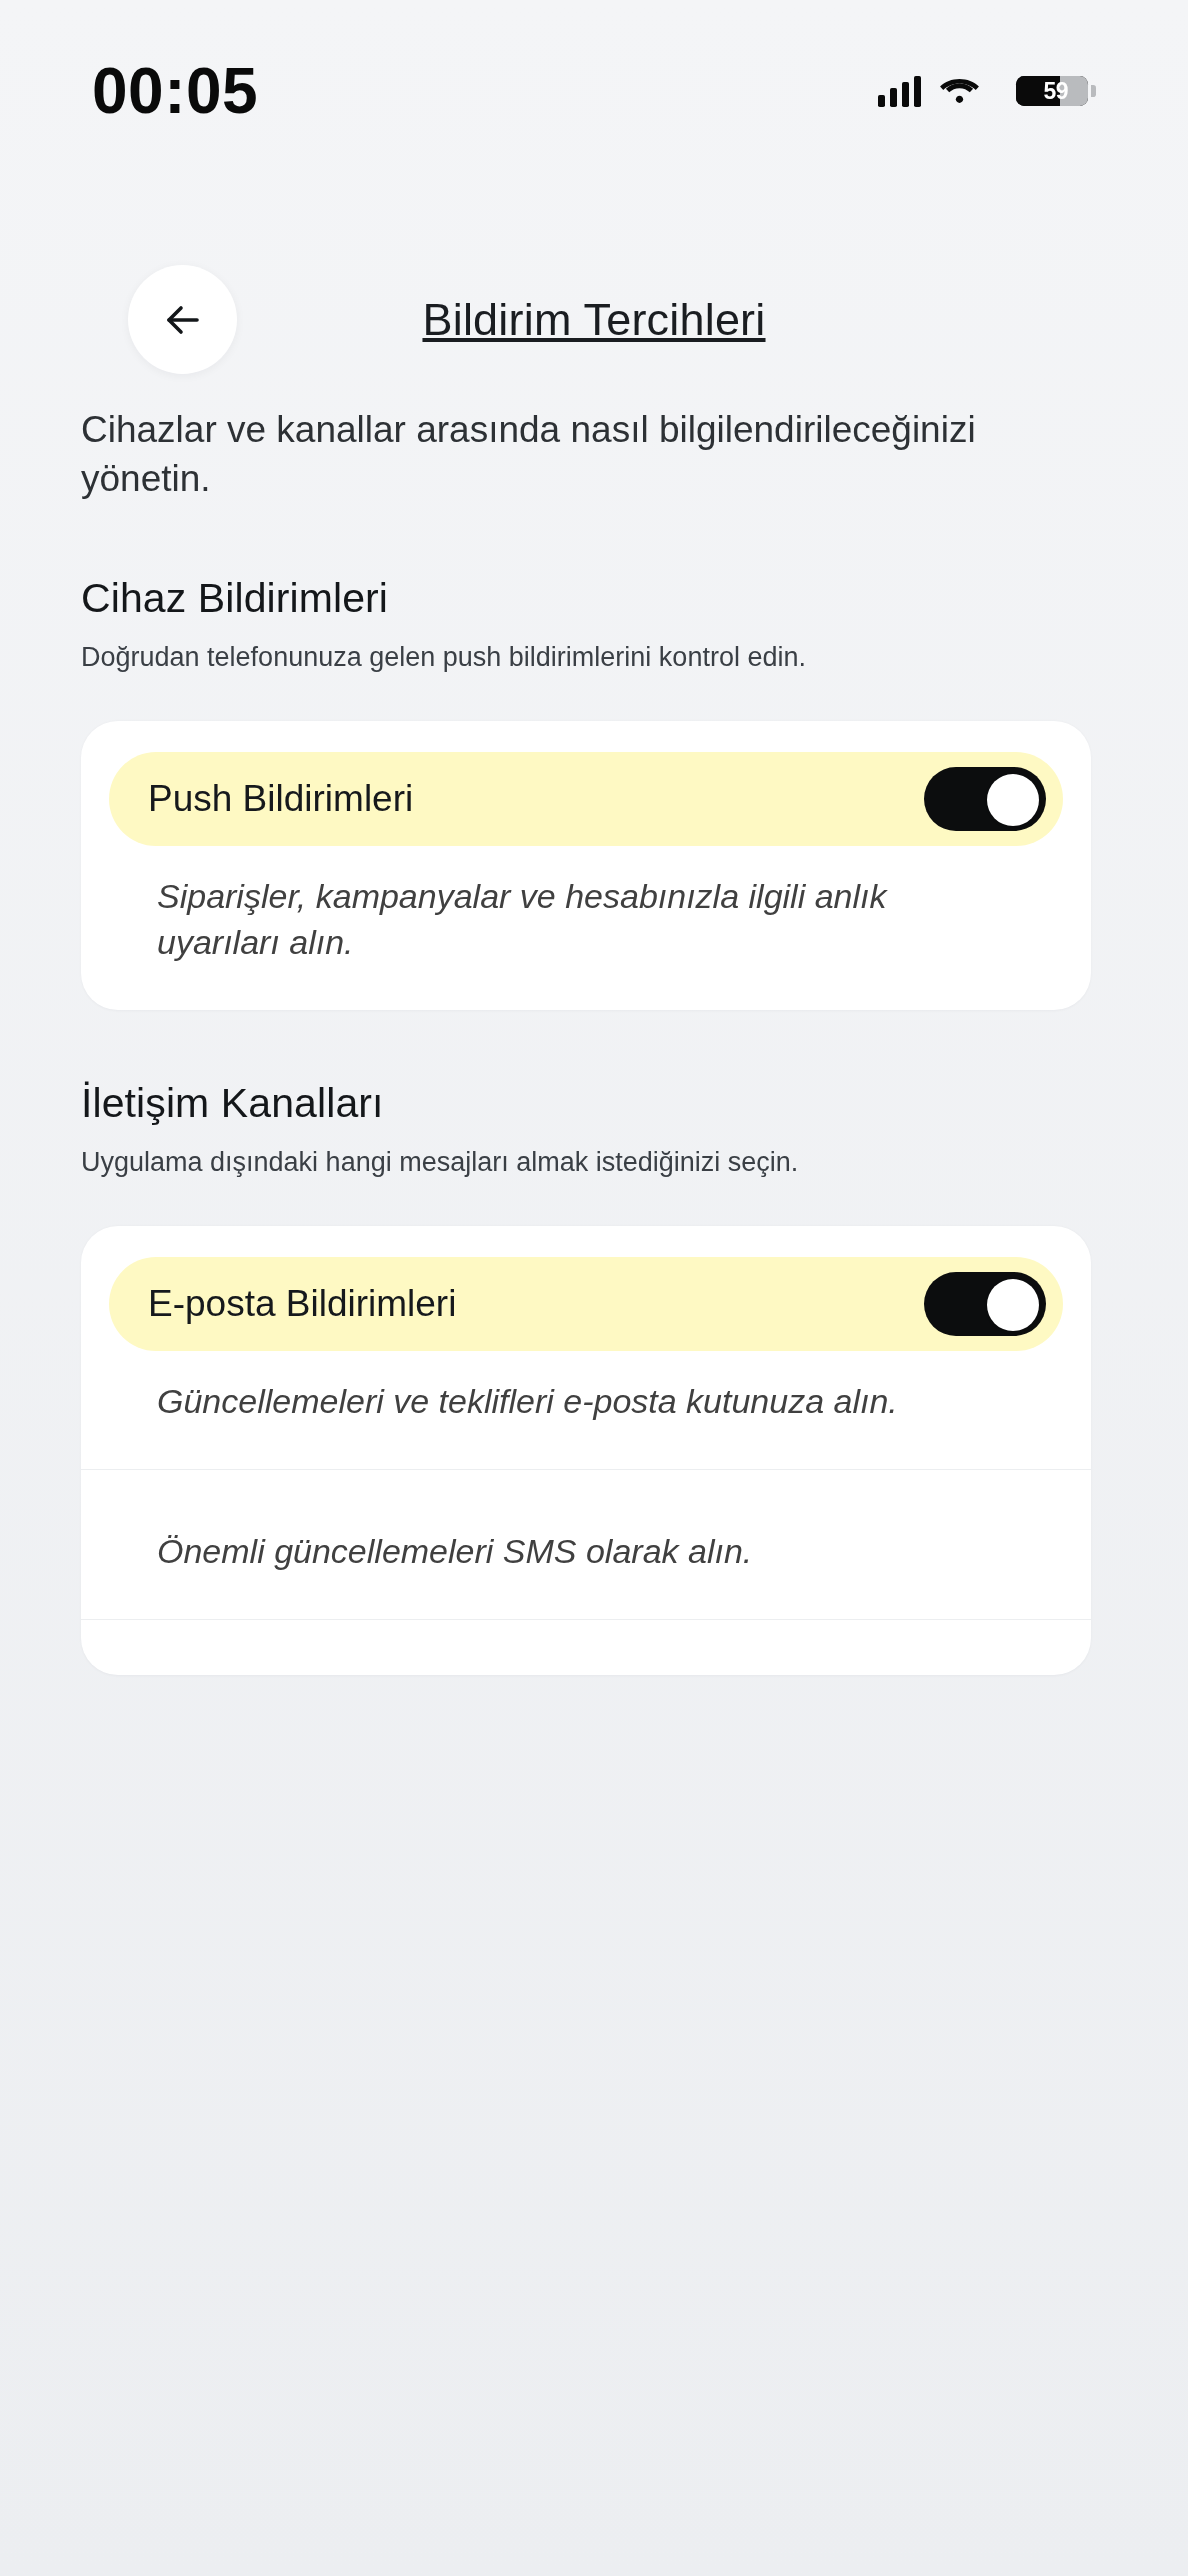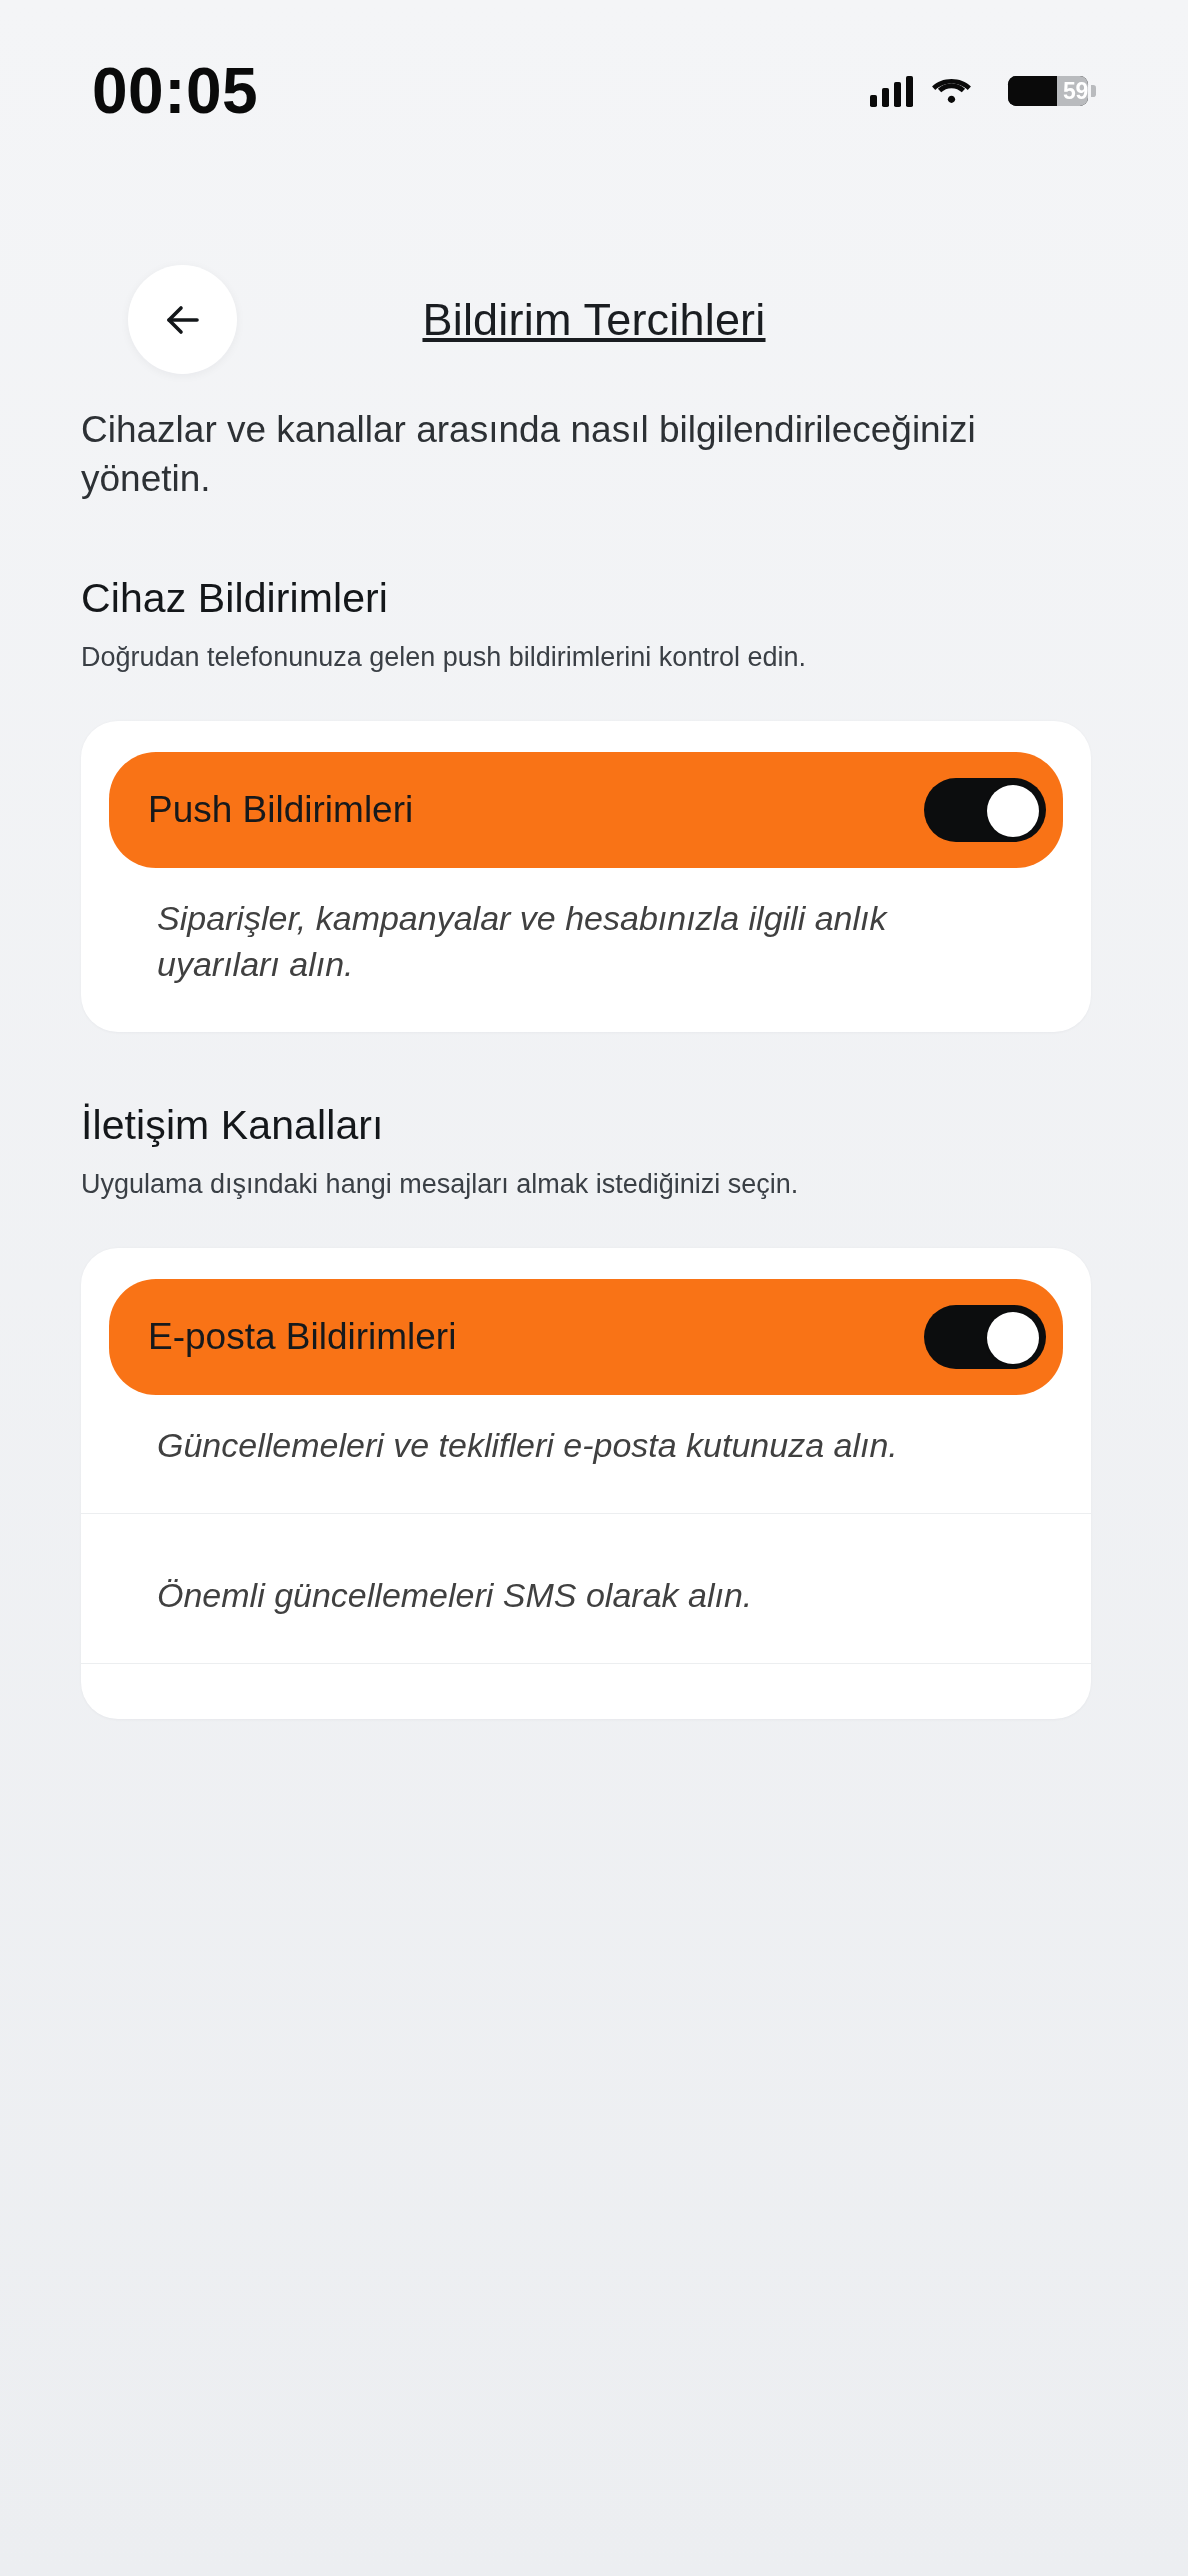--- a/index.html
+++ b/index.html
@@ -60,27 +60,27 @@
   .signal i:nth-child(3) { height: 25px; }
   .signal i:nth-child(4) { height: 31px; }
 
   
   .wifi { width: 41px; height: 31px; position: relative; }
   .wifi svg { display: block; }
 
   
   .battery {
     position: relative;
-    width: 80px;
+    width: 72px;
     height: 29.5px;
     border-radius: 8.3px;
     background: #0a0a0a;
     display: flex;
     align-items: center;
-    justify-content: flex-end;
+    justify-content: center;
     overflow: hidden;
     margin-left: 17px;
   }
   .battery .fill {
     position: absolute;
     left: 0; top: 0; bottom: 0;
     width: 62%;
     background: #0a0a0a;
   }
   .battery .empty {
@@ -181,23 +181,23 @@
 
   .card-pad { padding: 31px 28px 31px 28px; }
   .divider {
     height: 0.9px;
     background: #eceef0;
     margin: 0;
   }
 
   .toggle-row {
     margin: 0 auto;
-    height: 116px;
+    height: 94px;
     border-radius: 47px;
-    background: #f97316;
+    background: #fef9c3;
     display: flex;
     align-items: center;
     justify-content: space-between;
     padding: 0 16.6px 0 39px;
   }
   .toggle-label {
     font-size: 37px;
     color: #16191c;
   }
 

